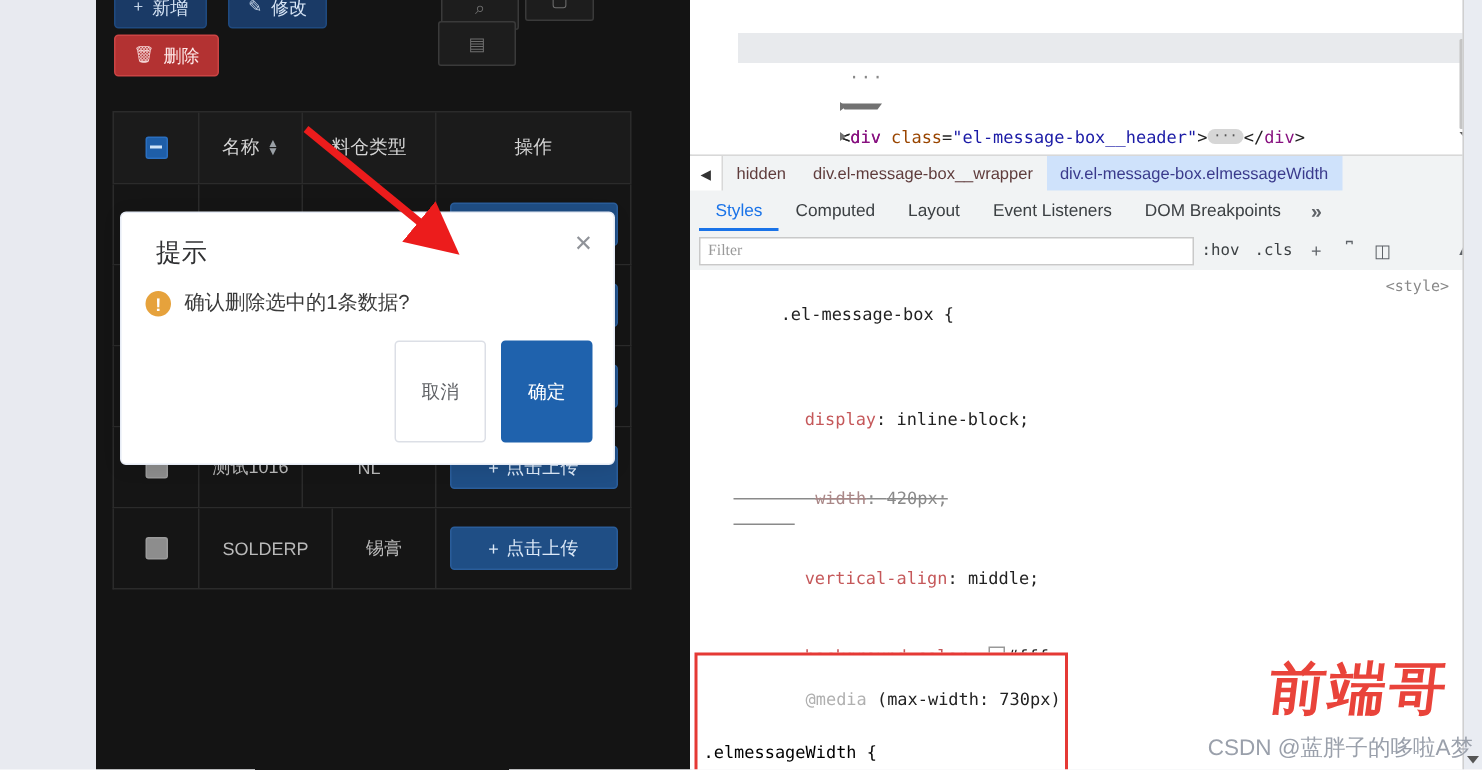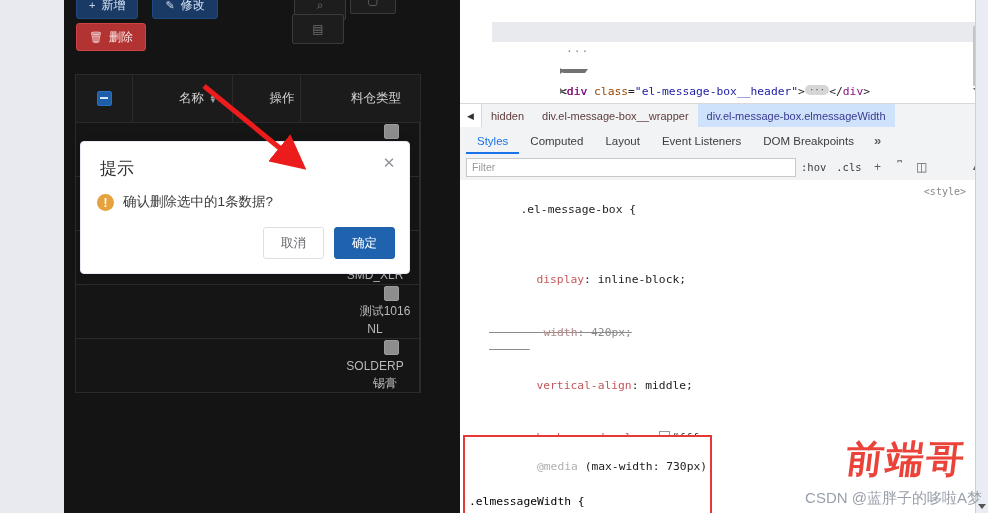--- a/index.html
+++ b/index.html
@@ -35,64 +35,64 @@
     font-size:12px;border-radius:2px;
   }
   .ibtn.a{left:0;top:0;width:50px;height:28px;}
   .ibtn.b{left:56px;top:-4px;width:44px;height:26px;}
   .ibtn.c{left:-2px;top:24px;width:50px;height:28px;}
 
   
   .tbl{position:absolute;left:11px;top:74px;width:346px;color:#cfcfcf;font-size:12px;}
   .thead{
     display:flex;height:47px;align-items:center;
-    background:#1b1b1b;border:1px solid #2b2b2b;gap:31px;
+    background:#1b1b1b;border:1px solid #2b2b2b;
   }
   .th{display:flex;align-items:center;justify-content:center;height:100%;
       border-right:1px solid #2b2b2b;font-size:12.5px;color:#d4d4d4;}
   .th:last-child{border-right:none;}
   .c-chk{width:56px;}
   .c-name{width:68px;}
   .c-type{width:88px;}
   .c-op{flex:1;}
   .sortico{display:inline-flex;flex-direction:column;margin-left:5px;line-height:.55;
            font-size:8px;color:#9aa0a6;}
   .hchk{width:13px;height:13px;background:#1e5ea8;border:1px solid #2a6fc0;border-radius:2px;
         position:relative;}
   .hchk:after{content:"";position:absolute;left:2px;top:5px;width:8px;height:2px;background:#cfe3f7;}
 
-  .trow{display:flex;height:53px;align-items:flex-end;border:1px solid #2b2b2b;border-top:none;
-        background:#151515;flex-direction:column;}
+  .trow{display:flex;height:53px;align-items:flex-start;border:1px solid #2b2b2b;border-top:none;
+        background:#151515;}
   .td{display:flex;align-items:center;justify-content:center;height:100%;
       border-right:1px solid #2b2b2b;color:#b9b9b9;font-size:12px;text-align:center;
       overflow:hidden;}
   .td:last-child{border-right:none;}
   .rchk{width:13px;height:13px;background:#8d8d8d;border:1px solid #9b9b9b;border-radius:2px;}
   .upbtn{
     display:inline-flex;align-items:center;justify-content:center;gap:5px;
     background:#1f4e85;border:1px solid #2a5d9a;color:#dce9f8;
     height:27px;width:110px;border-radius:3px;font-size:12px;
   }
   .modal{
     position:absolute;left:80px;top:141px;width:328px;
     background:#fff;border-radius:4px;border:1px solid #e6ebf5;
     box-shadow:0 2px 12px 0 rgba(0,0,0,.1);
     overflow:hidden;
   }
-  .m-head{padding:15px 15px 10px 1px;position:relative;margin-left:18px;}
+  .m-head{padding:15px 15px 10px 23px;position:relative;}
   .m-title{font-size:17px;color:#303133;}
   .m-close{position:absolute;right:12px;top:13px;color:#909399;font-size:15px;
            width:16px;height:16px;line-height:16px;text-align:center;cursor:pointer;}
   .m-body{padding:3px 15px 16px 16px;display:flex;align-items:flex-start;gap:9px;}
   .warn{width:17px;height:17px;border-radius:50%;background:#e6a23c;color:#fff;
         font-size:12px;font-weight:bold;display:flex;align-items:center;justify-content:center;
         flex:0 0 auto;margin-top:1px;}
   .m-text{font-size:13.5px;color:#3a3a3a;}
   .m-foot{padding:0 14px 14px 14px;display:flex;justify-content:flex-end;gap:10px;}
-  .mb{height:30px;padding:0 17px;border-radius:3px;font-size:12.5px;
+  .mb{height:30px;padding:18px 17px;border-radius:3px;font-size:12.5px;
       display:inline-flex;align-items:center;justify-content:center;}
   .mb-cancel{background:#fff;border:1px solid #dcdfe6;color:#606266;}
   .mb-ok{background:#1f62ad;border:1px solid #1f62ad;color:#fff;}
 
   
   .arrow{position:absolute;left:190px;top:80px;pointer-events:none;}
 
   
   .dt{
     position:absolute;left:460px;top:0;width:528px;height:513px;
@@ -134,21 +134,21 @@
         font-family:"Liberation Sans",sans-serif;font-size:11.5px;padding-left:6px;text-align:center;}
   .tab{padding:0 11px;height:100%;display:flex;align-items:center;color:#3c4043;white-space:nowrap;}
   .tab.sel{color:#1a73e8;box-shadow:inset 0 -2px 0 #1a73e8;}
   .tab-more{padding:0 9px;color:#5f6368;font-weight:bold;font-size:13px;}
 
   
   .filterbar{position:absolute;left:0;top:154px;right:0;height:26px;background:#f1f3f4;
              border-bottom:1px solid #d8d8d8;display:flex;align-items:center;padding:0 4px;gap:0;
              font-family:"Liberation Sans",sans-serif;}
   .filter-in{flex:0 0 318px;height:17px;background:#fff;border:1px solid #c9c9c9;
-             font-size:10.5px;color:#9a9a9a;padding:0 5px;line-height:17px;margin-left:2px;}
+             font-size:10.5px;color:#9a9a9a;padding:0 5px;line-height:17px;margin-left:2px;font-family:Liberation Serif, serif;}
   .fb-txt{font-size:10.5px;color:#3c4043;padding:0 5px;font-family:"DejaVu Sans Mono",monospace;}
   .fb-ico{width:22px;text-align:center;color:#5f6368;font-size:12px;}
   .fb-up{margin-left:auto;color:#5f6368;font-size:9px;padding-right:4px;}
 
   
   .rules{position:absolute;left:0;top:180px;right:0;bottom:0;background:#fff;
          font-size:11.3px;line-height:17.6px;padding:3px 0 0 0;overflow:hidden;}
   .rl{white-space:pre;padding-left:6px;}
   .sel-name{color:#222;}
   .prop{color:#c5585a;}
@@ -218,25 +218,25 @@
         <div class="th c-chk">
           <span class="hchk"></span>
         </div>
         <div class="th c-name">
           <span>名称</span>
           <span class="sortico">
               <span>▲</span>
               <span>▼</span>
             </span>
         </div>
+        <div class="th c-type">
+          <span>料仓类型</span>
+        </div>
         <div class="th c-op">
           <span>操作</span>
-        </div>
-        <div class="th c-type">
-          <span>料仓类型</span>
         </div>
       </div>
 
       <div class="trow">
         <div class="td c-chk">
             <span class="rchk"></span>
           </div>
         <div class="td c-name"></div>
         <div class="td c-type">ASTE</div>
         <div class="td c-op">

